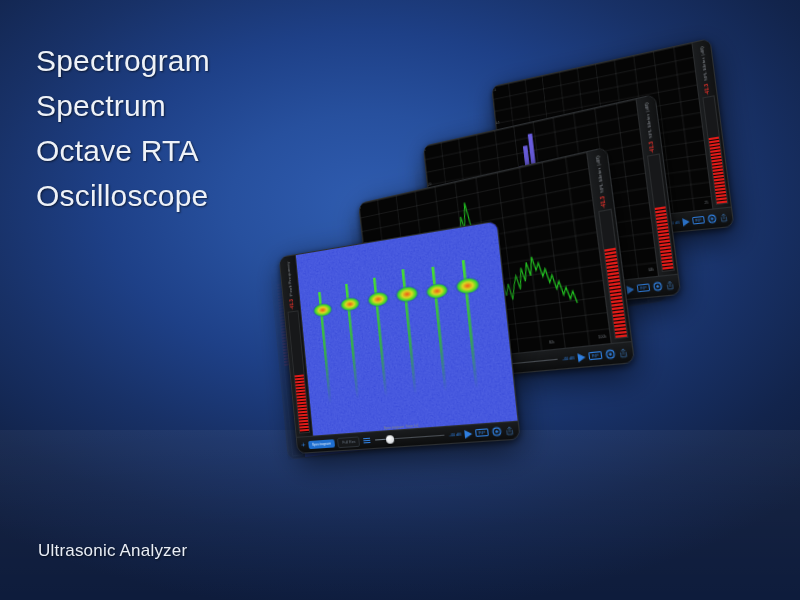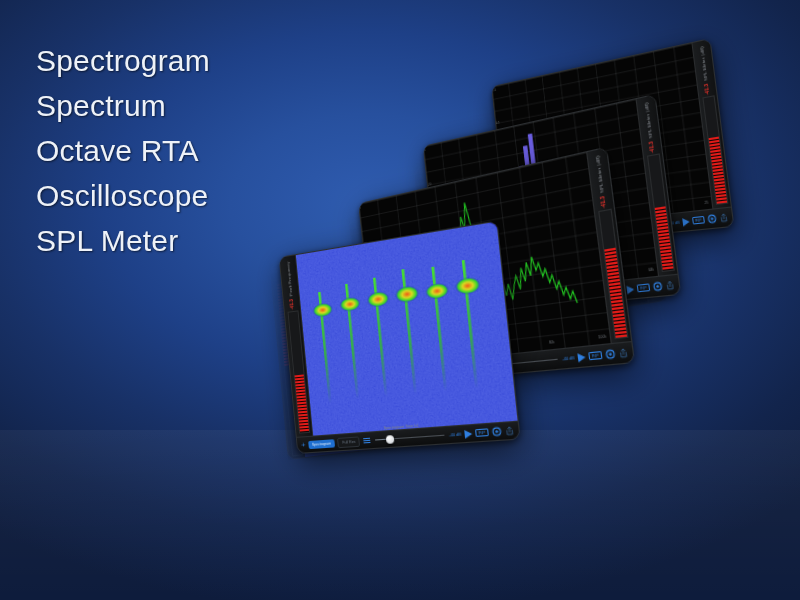--- a/index.html
+++ b/index.html
@@ -549,17 +549,17 @@
     </div>
   </div>
 
   <div id="floor"></div>
 
   <div id="feature-list">
     <div class="feature-item">Spectrogram</div>
     <div class="feature-item">Spectrum</div>
     <div class="feature-item">Octave RTA</div>
     <div class="feature-item">Oscilloscope</div>
-    <div class="feature-item">SPL Meter</div>
-  </div>
-
+  </div>
+
+  <div id="brand">Ultrasonic Analyzer</div>
 
 </div>
 
 </body></html>

